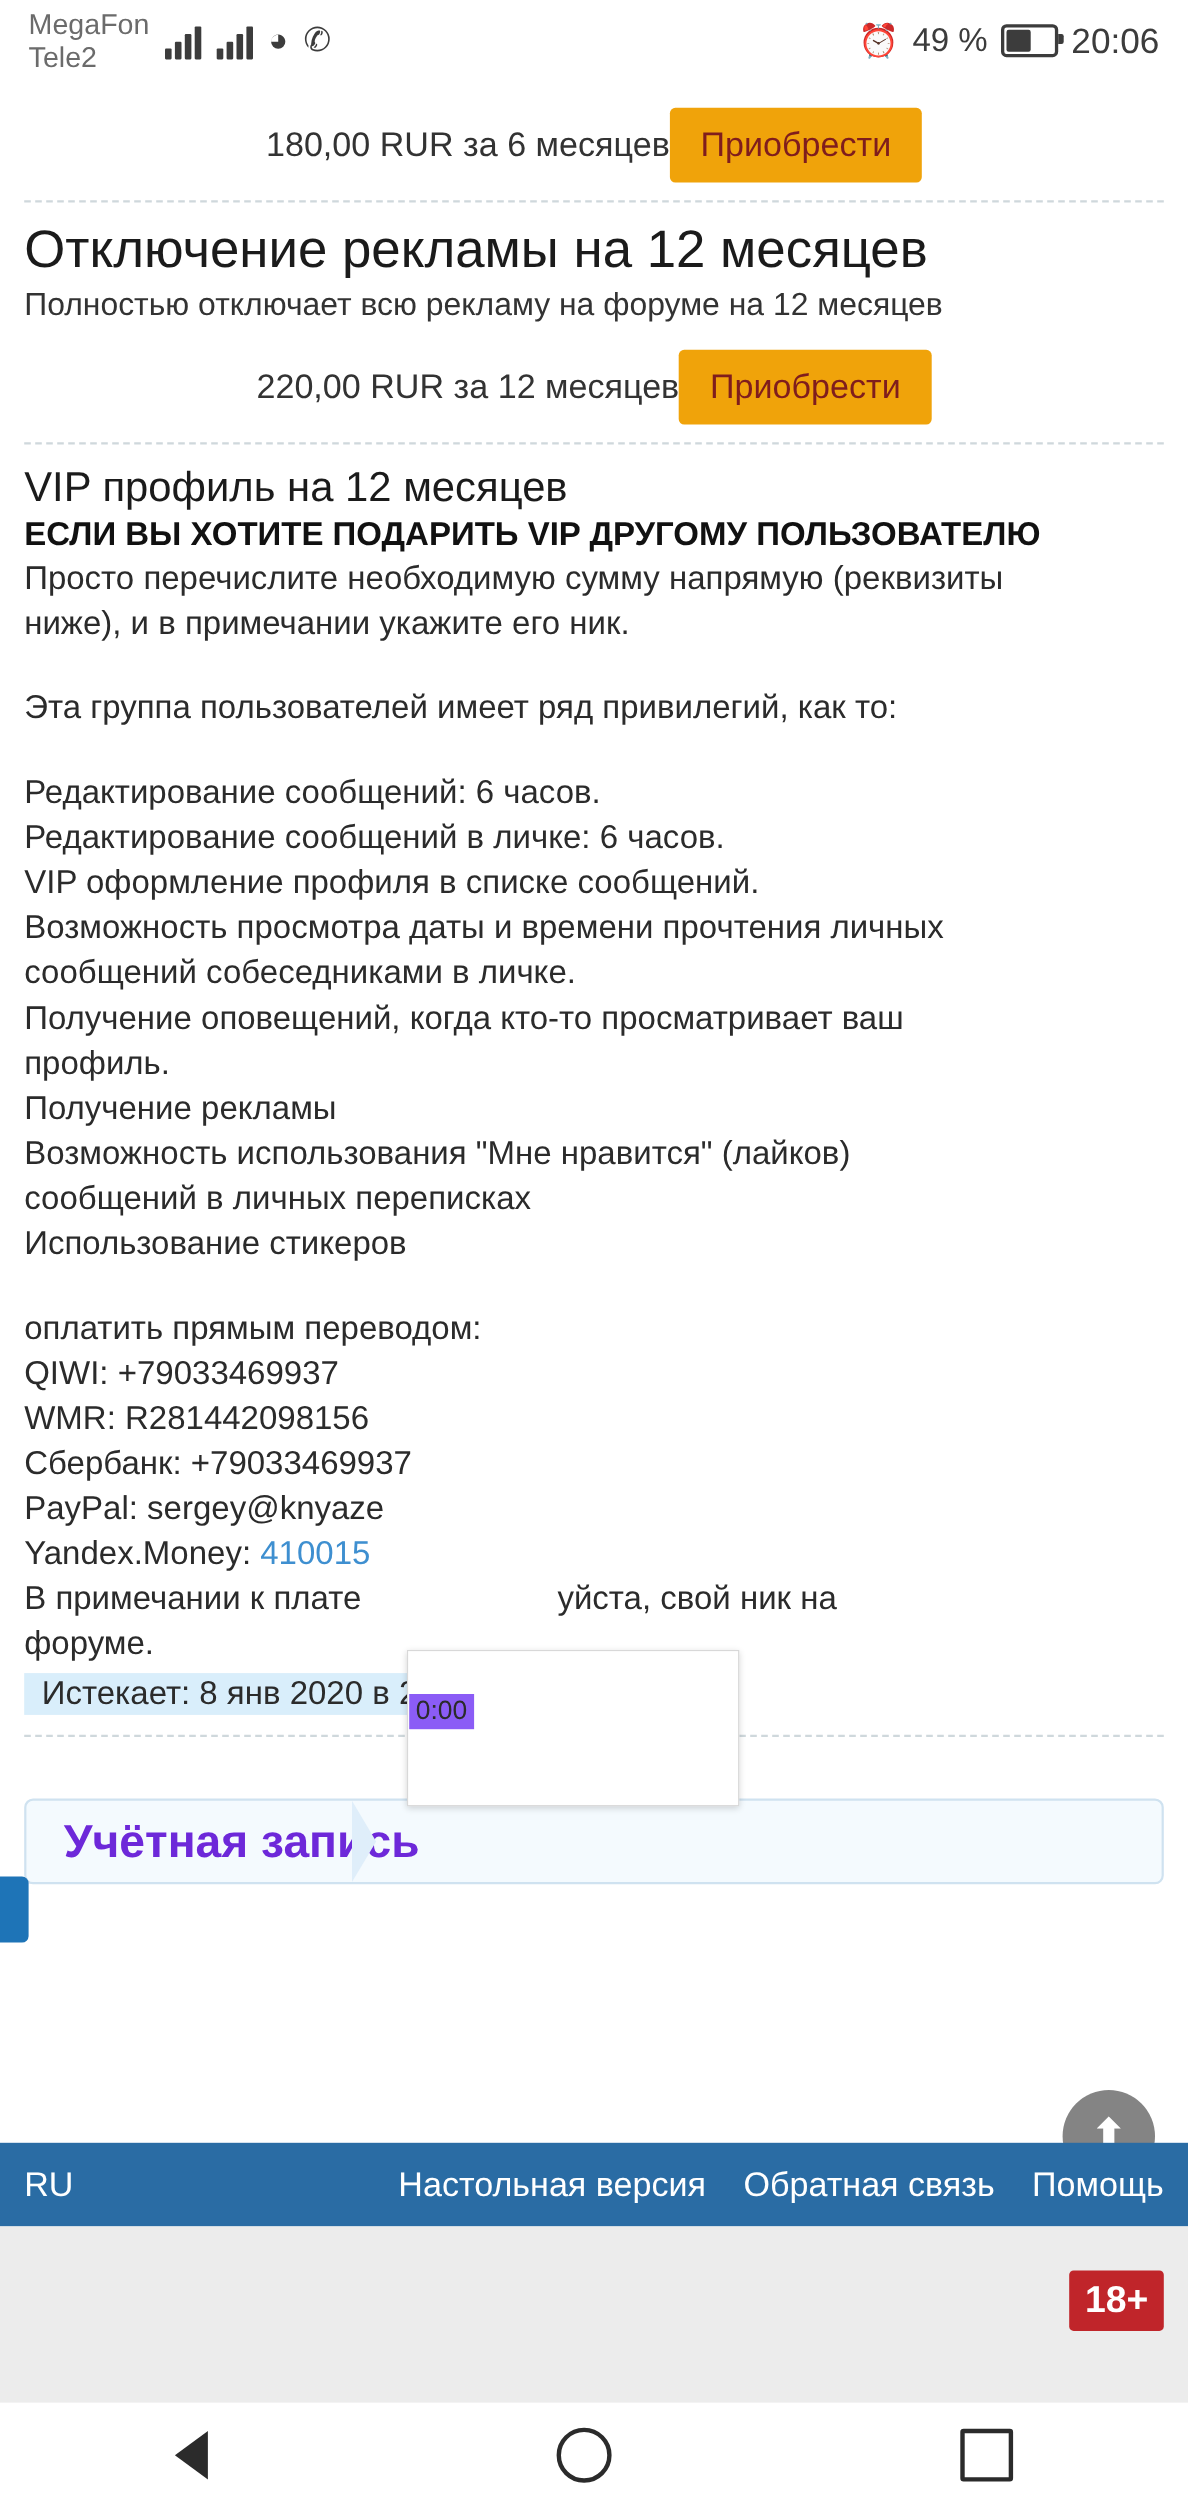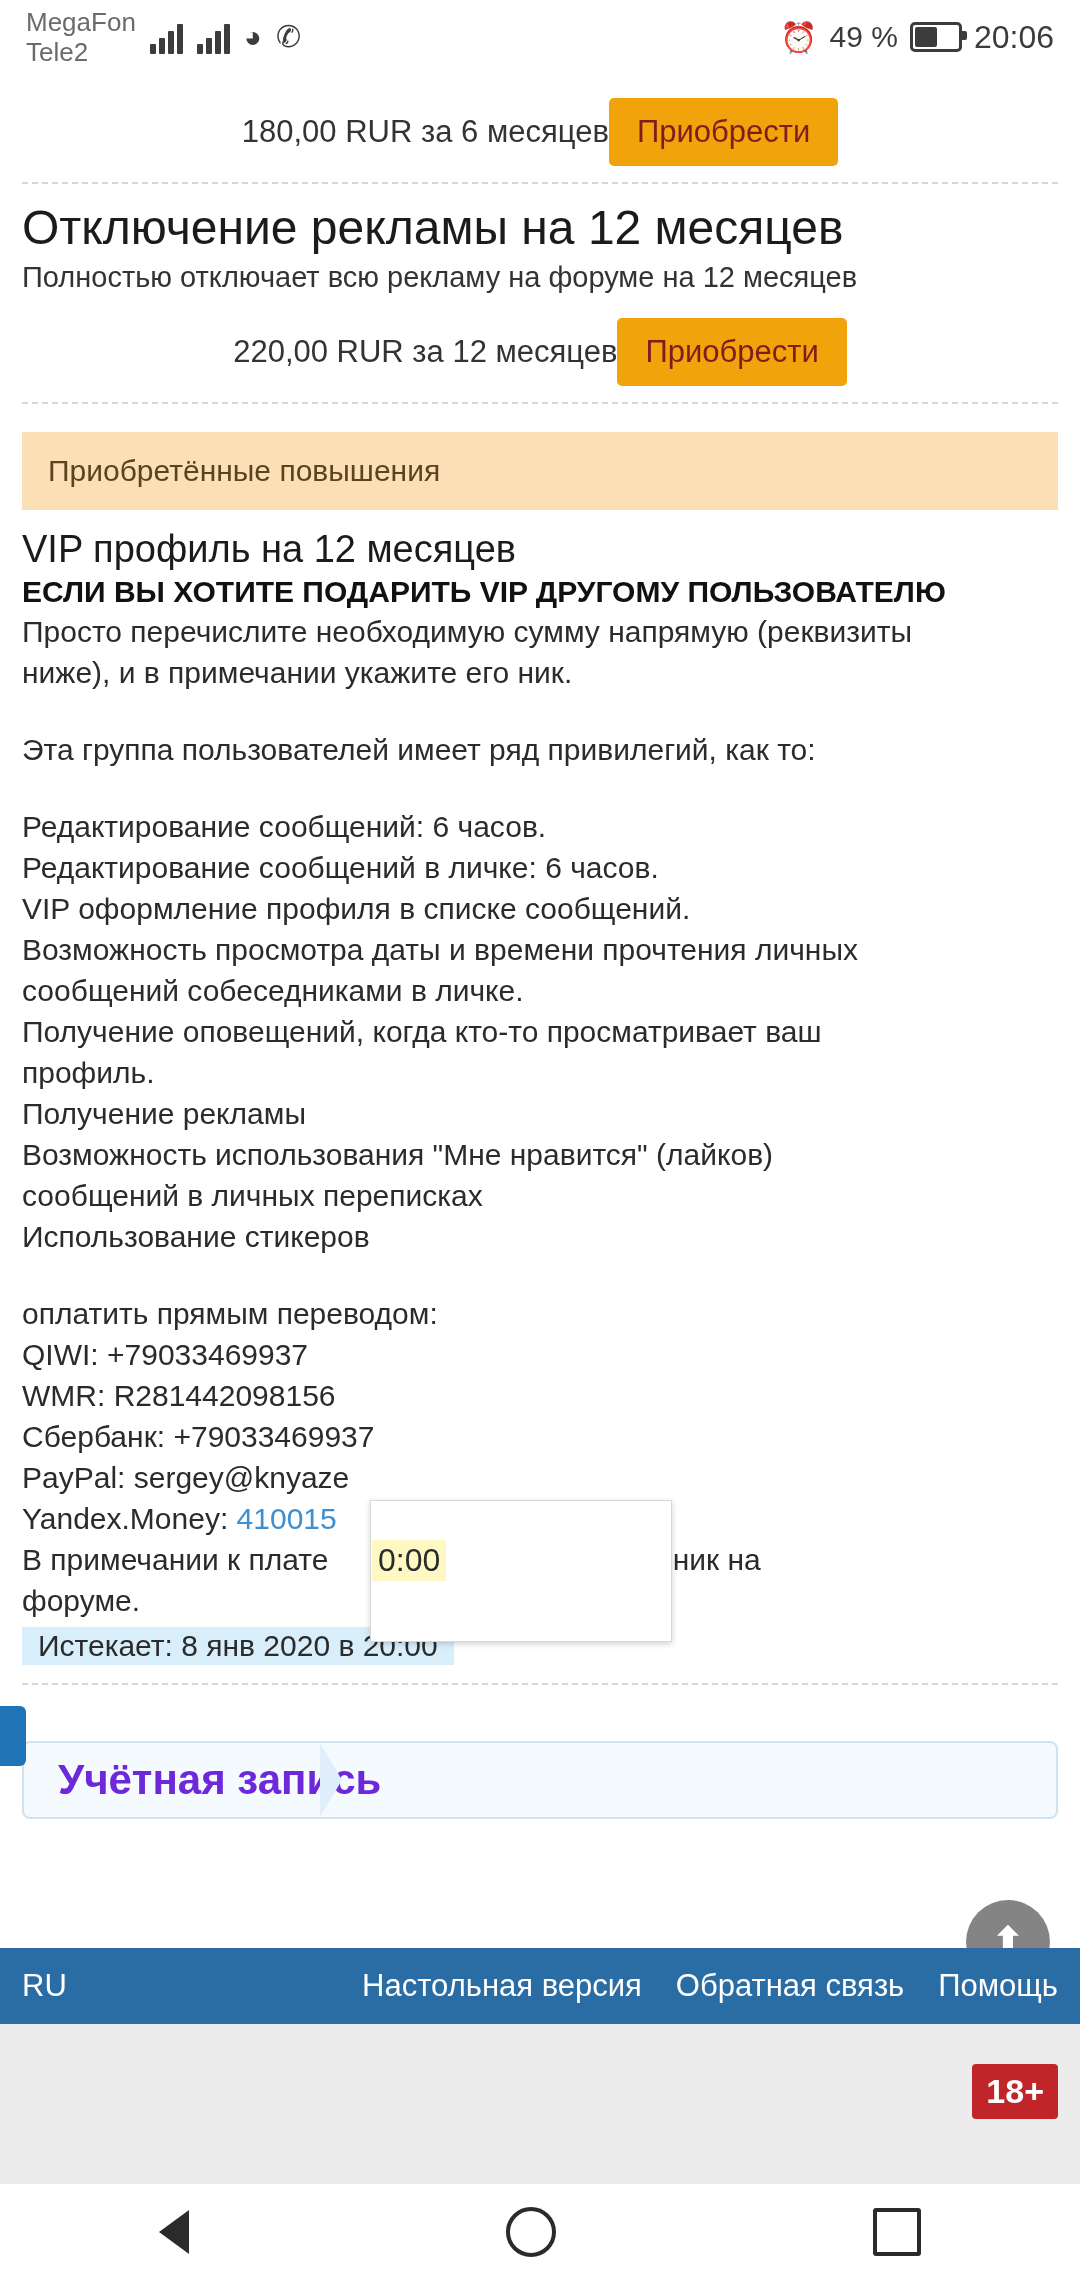--- a/index.html
+++ b/index.html
@@ -188,22 +188,22 @@
     width: 300px;
     height: 140px;
     background: #ffffff;
     border: 1px solid #d8d8d8;
     box-shadow: 0 2px 6px rgba(0,0,0,0.18);
   }
   .tooltip-text {
     position: absolute;
     left: 372px;
     top: 1540px;
-    background: #fef9c3;
-    font-size: 32px;
+    background: #8b5cf6;
+    font-size: 24px;
     color: #2b2b2b;
     padding: 2px 6px;
   }
 
   
   .left-sliver {
     position: absolute;
     left: 0;
     top: 1706px;
     width: 26px;
@@ -380,21 +380,20 @@
     <button class="buy-btn">Приобрести</button>
   </div>
 
   <div class="item-title">Отключение рекламы на 12 месяцев</div>
   <div class="item-desc">Полностью отключает всю рекламу на форуме на 12 месяцев</div>
   <div class="buy-row">
     <span class="buy-price">220,00 RUR за 12 месяцев</span>
     <button class="buy-btn">Приобрести</button>
   </div>
 
-  <div class="section-header">Приобретённые повышения</div>
 
   <div class="vip-title">VIP профиль на 12 месяцев</div>
   <div class="vip-bold">ЕСЛИ ВЫ ХОТИТЕ ПОДАРИТЬ VIP ДРУГОМУ ПОЛЬЗОВАТЕЛЮ</div>
   <p class="vip-p">Просто перечислите необходимую сумму напрямую (реквизиты</p>
   <p class="vip-p">ниже), и в примечании укажите его ник.</p>
 
   <div class="gap"></div>
   <p class="vip-p">Эта группа пользователей имеет ряд привилегий, как то:</p>
   <div class="gap"></div>
 

